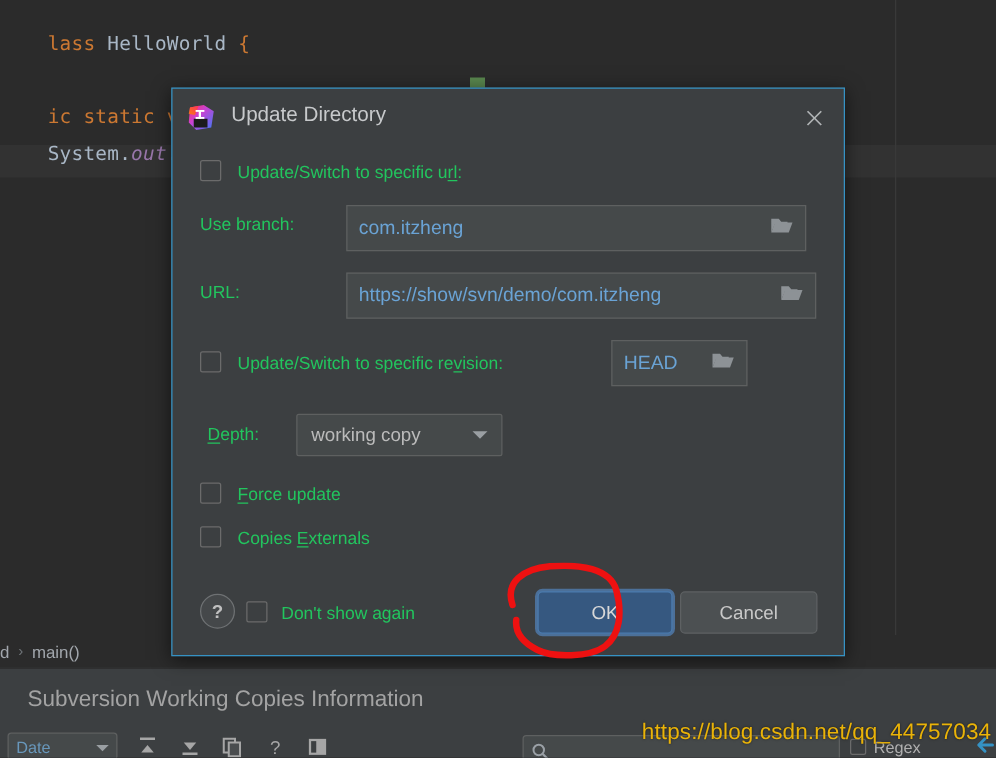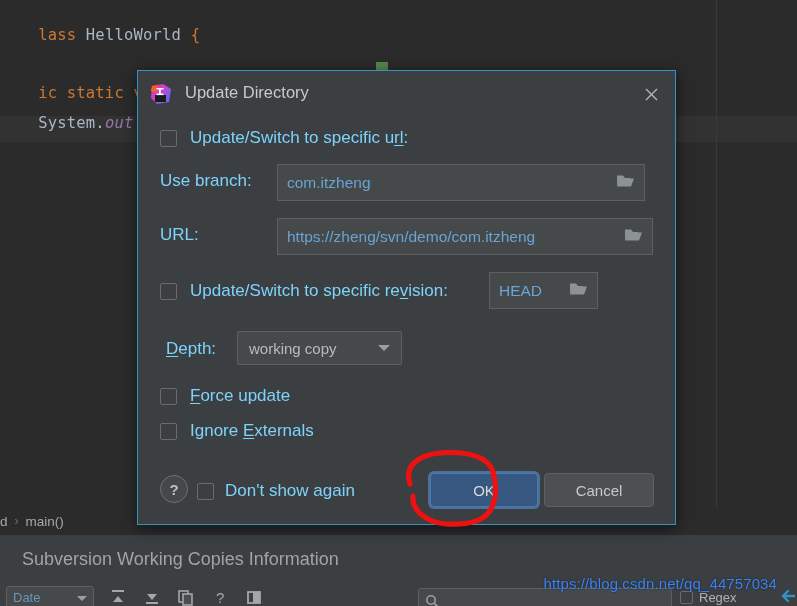--- a/index.html
+++ b/index.html
@@ -103,22 +103,22 @@
   }
   .cb-sm {
     width: 13px; height: 13px;
     border: 1px solid #6b6b6b; border-radius: 2px;
     background: #3c3f41; box-sizing: border-box;
   }
   #blue-arrow { position: absolute; left: 780px; top: 588px; }
 
   
   #watermark {
-    position: absolute; right: 20px; top: 575px;
-    font-size: 15px; color: #3b82f6;
+    position: absolute; right: 4px; top: 575px;
+    font-size: 18px; color: #eab308;
     letter-spacing: 0.1px;
     white-space: nowrap;
     text-shadow: 0 0 2px rgba(0,0,0,.6);
   }
 
   
   #dialog {
     position: absolute; left: 117px; top: 70px;
     width: 539px; height: 455px;
     background: #3c3f41;
@@ -148,21 +148,21 @@
 
   .row { position: absolute; display: flex; align-items: center; }
 
   .cb {
     width: 17px; height: 17px;
     border: 1px solid #6b6b6b; border-radius: 2px;
     background: #3c3f41; box-sizing: border-box;
     flex: none;
   }
   .lbl {
-    font-size: 17px; color: #7dd3fc;
+    font-size: 14px; color: #22c55e;
     white-space: nowrap;
   }
   .lbl u { text-decoration: underline; text-underline-offset: 2px; }
 
   .tfield {
     background: #45494a;
     border: 1px solid #5e6060;
     box-sizing: border-box;
     display: flex; align-items: center;
     position: relative;
@@ -384,21 +384,21 @@
         <path d="M1 13 L4 5 H18 L15 13 Z" fill="#8d9296"></path>
         <path d="M1 13 V2 H7 L9 4.4 H14 V6 H4 Z" fill="#8d9296"></path>
       </svg>
     </span>
   </div>
 
   <div class="row" style="left:22px; top:154px;">
     <span class="lbl">URL:</span>
   </div>
   <div class="tfield" style="position:absolute; left:139px; top:147px; width:376px; height:37px;">
-    <span class="val">https://zheng/svn/demo/com.itzheng</span>
+    <span class="val">https://show/svn/demo/com.itzheng</span>
     <span class="folder">
       <svg width="19" height="15" viewBox="0 0 19 15">
         <path d="M1 13 L4 5 H18 L15 13 Z" fill="#8d9296"></path>
         <path d="M1 13 V2 H7 L9 4.4 H14 V6 H4 Z" fill="#8d9296"></path>
       </svg>
     </span>
   </div>
 
   <div class="row" style="left:22px; top:210px; gap:13px;">
     <span class="cb"></span>
@@ -424,21 +424,21 @@
     <span class="tri"></span>
   </div>
 
   <div class="row" style="left:22px; top:315px; gap:13px;">
     <span class="cb"></span>
     <span class="lbl"><u>F</u><span>orce update</span></span>
   </div>
 
   <div class="row" style="left:22px; top:350px; gap:13px;">
     <span class="cb"></span>
-    <span class="lbl"><span>Ignore </span><u>E</u><span>xternals</span></span>
+    <span class="lbl"><span>Copies </span><u>E</u><span>xternals</span></span>
   </div>
 
   <div id="help-btn">?</div>
 
   <div class="row" style="left:59px; top:410px; gap:11px;">
     <span class="cb"></span>
     <span class="lbl">Don't show again</span>
   </div>
 
   <div id="ok-btn" class="btn">OK</div>

